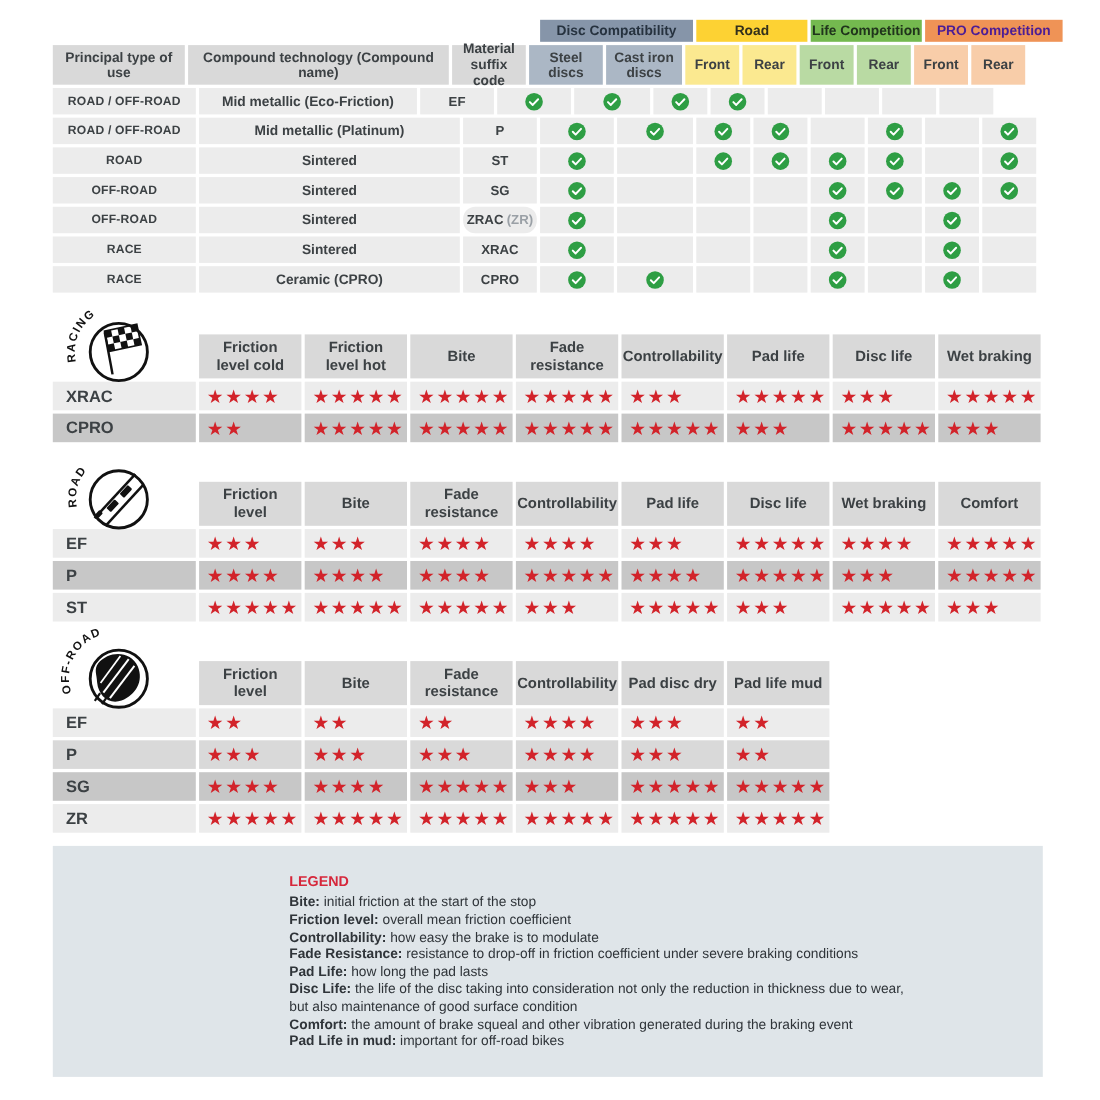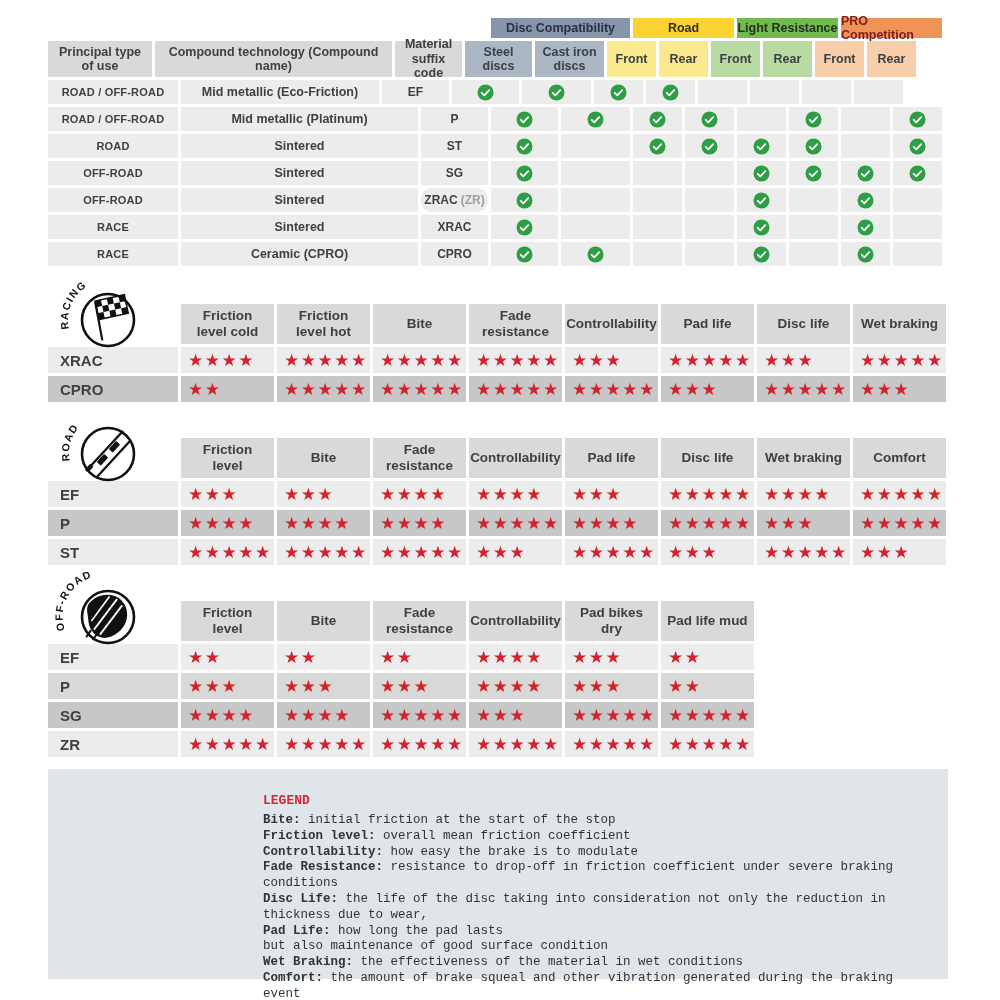--- a/index.html
+++ b/index.html
@@ -42,40 +42,40 @@
   .scell { width:93px; height:26px; display:flex; align-items:center; padding-left:7px; }
   .stars { font-size:17px; line-height:1; letter-spacing:1.5px; }
   .shade-light { background:#ececec; }
   .shade-mid   { background:#d9d9d9; }
   .shade-dark  { background:#c7c7c7; }
   .mt12 { margin-top:12px; }
   .mt10 { margin-top:10px; }
 
   
   .legend-box { margin-top:12px; width:900px; height:210px; background:#dfe5e9;
-                padding:24px 20px 16px 215px;font-family:Liberation Mono, monospace; }
+                padding:24px 20px 16px 215px; }
   .legend-title { font-size:13px; font-weight:bold; margin-bottom:5px; }
   .legend-line { font-size:12.5px; line-height:15.8px; color:#2f3439; }
   .lterm { font-weight:bold; }
 </style>
 </head>
 <body>
 
 <div class="page">
 
   <div id="compat-table">
       <div class="trow">
         <div style="width: 440px; flex: 0 0 auto;"></div>
         <div class="gcell" style="width: 139px; flex: 0 0 auto; background: rgb(134, 149, 169); color: rgb(38, 50, 63);">Disc Compatibility</div>
         <div class="gcell" style="width: 101px; flex: 0 0 auto; background: rgb(253, 210, 51); color: rgb(51, 48, 28);">Road</div>
-        <div class="gcell" style="width: 101px; flex: 0 0 auto; background: rgb(116, 185, 79); color: rgb(32, 52, 28);">Light Resistance</div>
-        <div class="gcell" style="width: 101px; flex: 0 0 auto; background: rgb(239, 147, 86); color: #7f1d1d;">PRO Competition</div>
-      </div>
-      <div class="trow">
-        <div class="hcell" style="width: 104px; flex: 0 0 auto;">Principal type of use</div>
+        <div class="gcell" style="width: 101px; flex: 0 0 auto; background: rgb(116, 185, 79); color: rgb(32, 52, 28);">Life Competition</div>
+        <div class="gcell" style="width: 125px; flex: 0 0 auto; background: rgb(239, 147, 86); color: #4c1d95;">PRO Competition</div>
+      </div>
+      <div class="trow">
+        <div class="hcell" style="width: 120px; flex: 0 0 auto;">Principal type of use</div>
         <div class="hcell" style="width: 237px; flex: 0 0 auto;">Compound technology (Compound name)</div>
         <div class="hcell" style="width: 67px; flex: 0 0 auto;">Material suffix code</div>
         <div class="hcell" style="width: 67px; flex: 0 0 auto; background: rgb(171, 183, 197);">Steel discs</div>
         <div class="hcell" style="width: 69px; flex: 0 0 auto; background: rgb(171, 183, 197);">Cast iron discs</div>
         <div class="hcell" style="width: 49px; flex: 0 0 auto; background: rgb(251, 233, 144);">Front</div>
         <div class="hcell" style="width: 49px; flex: 0 0 auto; background: rgb(251, 233, 144);">Rear</div>
         <div class="hcell" style="width: 49px; flex: 0 0 auto; background: rgb(185, 218, 163);">Front</div>
         <div class="hcell" style="width: 49px; flex: 0 0 auto; background: rgb(185, 218, 163);">Rear</div>
         <div class="hcell" style="width: 49px; flex: 0 0 auto; background: rgb(248, 205, 169);">Front</div>
         <div class="hcell" style="width: 49px; flex: 0 0 auto; background: rgb(248, 205, 169);">Rear</div>
@@ -625,21 +625,21 @@
         </g>
       </svg>
     </div>
     <div class="rating-table" id="table-offroad">
         <div class="trow">
           <div class="rspacer"></div>
           <div class="rhcell">Friction level</div>
           <div class="rhcell">Bite</div>
           <div class="rhcell">Fade resistance</div>
           <div class="rhcell">Controllability</div>
-          <div class="rhcell">Pad bikes dry</div>
+          <div class="rhcell">Pad disc dry</div>
           <div class="rhcell">Pad life mud</div>
         </div>
         <div class="trow">
           <div class="rlabel shade-light">EF</div>
           <div class="scell shade-light">
             <span class="stars" style="color: rgb(210, 35, 42);">★★</span>
           </div>
           <div class="scell shade-light">
             <span class="stars" style="color: rgb(210, 35, 42);">★★</span>
           </div>
@@ -722,22 +722,21 @@
       </div>
   </div>
 
   <div class="legend-box" style="background: rgb(223, 229, 233);">
     <div class="legend-title" style="color: rgb(214, 39, 59);">LEGEND</div>
     <div id="legend-items">
         <div class="legend-line"><span class="lterm">Bite: </span><span class="ldesc">initial friction at the start of the stop</span></div>
         <div class="legend-line"><span class="lterm">Friction level: </span><span class="ldesc">overall mean friction coefficient</span></div>
         <div class="legend-line"><span class="lterm">Controllability: </span><span class="ldesc">how easy the brake is to modulate</span></div>
         <div class="legend-line"><span class="lterm">Fade Resistance: </span><span class="ldesc">resistance to drop-off in friction coefficient under severe braking conditions</span></div>
+        <div class="legend-line"><span class="lterm">Pad Life: </span><span class="ldesc">how long the pad lasts</span></div>
         <div class="legend-line"><span class="lterm">Disc Life: </span><span class="ldesc">the life of the disc taking into consideration not only the reduction in thickness due to wear,</span></div>
-        <div class="legend-line"><span class="lterm">Pad Life: </span><span class="ldesc">how long the pad lasts</span></div>
         <div class="legend-line"><span class="ldesc">but also maintenance of good surface condition</span></div>
-        <div class="legend-line"><span class="lterm">Wet Braking: </span><span class="ldesc">the effectiveness of the material in wet conditions</span></div>
         <div class="legend-line"><span class="lterm">Comfort: </span><span class="ldesc">the amount of brake squeal and other vibration generated during the braking event</span></div>
         <div class="legend-line"><span class="lterm">Pad Life in mud: </span><span class="ldesc">important for off-road bikes</span></div>
       </div>
   </div>
 
 </div>
 
 </body></html>

